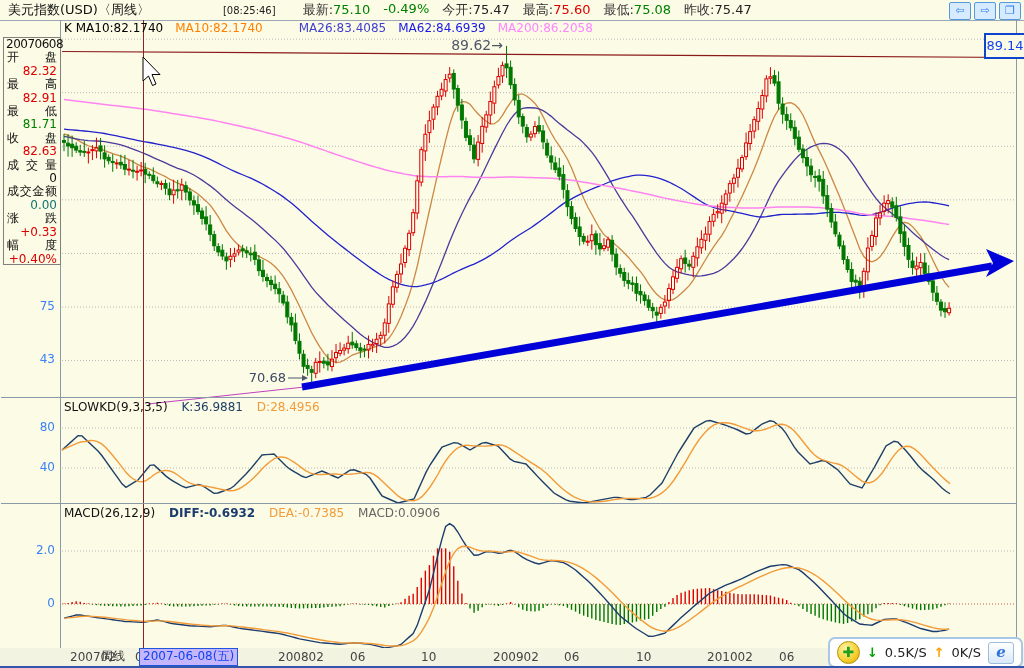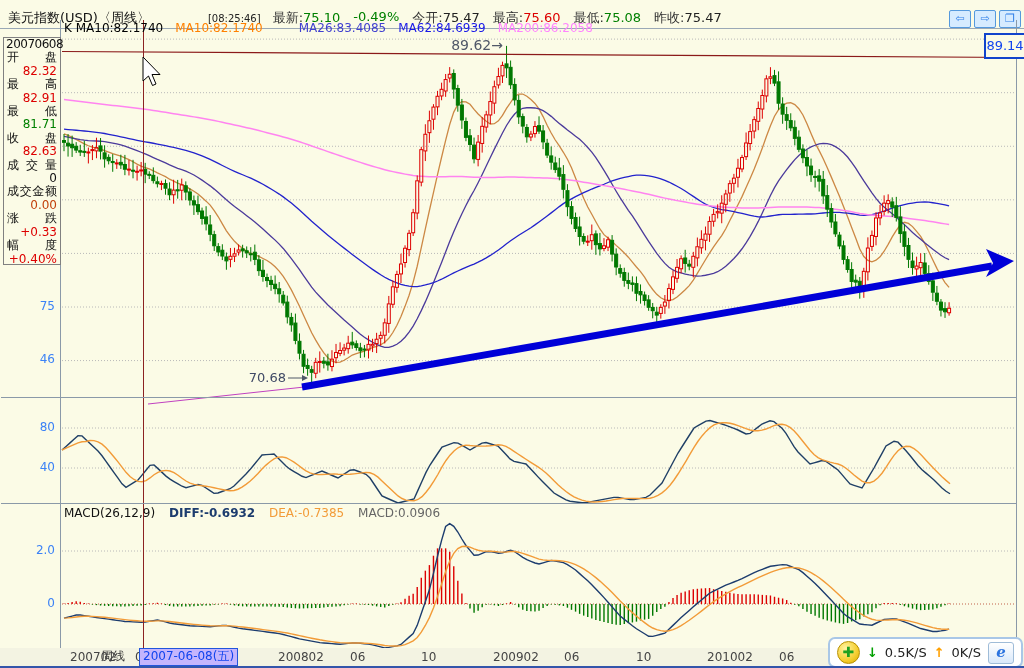--- a/index.html
+++ b/index.html
@@ -1,21 +1,21 @@
 <!DOCTYPE html>
 <html><head>
 <meta charset="utf-8">
 <style>
   html,body{margin:0;padding:0;background:#888;}
   #app{position:relative;width:1024px;height:668px;background:#FBFBE6;overflow:hidden;
        font-family:"DejaVu Sans","Liberation Sans",sans-serif;font-size:12px;color:#222;
        border-bottom:2px solid #3355AA;box-sizing:border-box;}
   
-  #topbar{position:absolute;left:0;top:8px;width:1024px;height:20px;background:#FBFBE6;
-          border-bottom:1px solid #9AA8B6;display:flex;align-items:center;white-space:nowrap;}
+  #topbar{position:absolute;left:0;top:0;width:1024px;height:20px;background:#FBFBE6;
+          border-bottom:1px solid #9AA8B6;display:flex;align-items:center;white-space:nowrap;gap:15px;}
   #topbar .title{margin-left:8px;color:#111;font-size:13px;}
   #topbar .time{margin-left:58px;color:#222;font-size:10px;}
   #tb-fields{display:flex;margin-left:12px;}
   #tb-fields .fld{margin-right:13px;font-size:13px;}
   #tb-fields .lab{color:#333;}
   #nav-btns{position:absolute;right:3px;top:2px;display:flex;gap:3px;}
   .navbtn{width:20px;height:16px;background:#D6EBFF;border:1px solid #5599DD;border-radius:2px;
           color:#2F7FE8;font-size:11px;line-height:15px;text-align:center;cursor:pointer;}
   
   #params{position:absolute;left:64px;top:21px;white-space:nowrap;font-size:12px;z-index:7;}
@@ -73,21 +73,21 @@
         <span class="navbtn">⇦</span>
         <span class="navbtn">⇨</span>
         <span class="navbtn">❐</span>
       </span>
   </div>
 
   <div id="params"><span style="color: rgb(0, 0, 0);">K  MA10:82.1740</span><span style="color: rgb(255, 128, 0);">MA10:82.1740</span><span style="color: rgb(64, 64, 208); padding-left: 24px;">MA26:83.4085</span><span style="color: rgb(24, 24, 232);">MA62:84.6939</span><span style="color: rgb(255, 132, 255);">MA200:86.2058</span></div>
 
   <div id="axis-labels">
       <div class="axis-label" style="top: 299px;">75</div>
-      <div class="axis-label" style="top: 352px;">46</div>
+      <div class="axis-label" style="top: 352px;">43</div>
       <div class="axis-label" style="top: 420px;">80</div>
       <div class="axis-label" style="top: 460px;">40</div>
       <div class="axis-label" style="top: 543px;">2.0</div>
       <div class="axis-label" style="top: 596px;">0</div>
     </div>
 
   <div id="info-panel">
     <div class="ip-date">20070608</div>
   <div class="ip-label">
         <span>开</span>
@@ -114,33 +114,38 @@
         <span>交</span>
         <span>量</span>
       </div>
       <div class="ip-value" style="color: rgb(17, 17, 17);">0</div>
       <div class="ip-label">
         <span>成</span>
         <span>交</span>
         <span>金</span>
         <span>额</span>
       </div>
-      <div class="ip-value" style="color: #c2410c;">0.00</div>
+      <div class="ip-value" style="color: #0f766e;">0.00</div>
       <div class="ip-label">
         <span>涨</span>
         <span>跌</span>
       </div>
       <div class="ip-value" style="color: rgb(221, 0, 0);">+0.33</div>
       <div class="ip-label">
         <span>幅</span>
         <span>度</span>
       </div>
       <div class="ip-value" style="color: rgb(221, 0, 0);">+0.40%</div>
     </div>
 
+  <div class="ind-header" style="top:400px;">
+    <span style="color:#111;">SLOWKD(9,3,3,5)</span>
+    <span id="slowkd-k" style="color: rgb(31, 63, 102);">K:36.9881</span>
+    <span id="slowkd-d" style="color: rgb(242, 155, 56);">D:28.4956</span>
+  </div>
   <div class="ind-header" style="top:506px;">
     <span style="color:#111;margin-top:28px;">MACD(26,12,9)</span>
     <span id="macd-diff" style="color: rgb(28, 60, 110); font-weight: bold;">DIFF:-0.6932</span>
     <span id="macd-dea" style="color: rgb(242, 155, 56);">DEA:-0.7385</span>
     <span id="macd-macd" style="color: rgb(102, 102, 102);">MACD:0.0906</span>
   </div>
 
   <svg id="chart-svg" width="1024" height="668">
       <line x1="62" y1="39.10000000000002" x2="1016" y2="39.10000000000002" stroke="#B8B8B8" stroke-width="1" stroke-dasharray="1 2"></line>
       <line x1="62" y1="92.68" x2="1016" y2="92.68" stroke="#B8B8B8" stroke-width="1" stroke-dasharray="1 2"></line>

